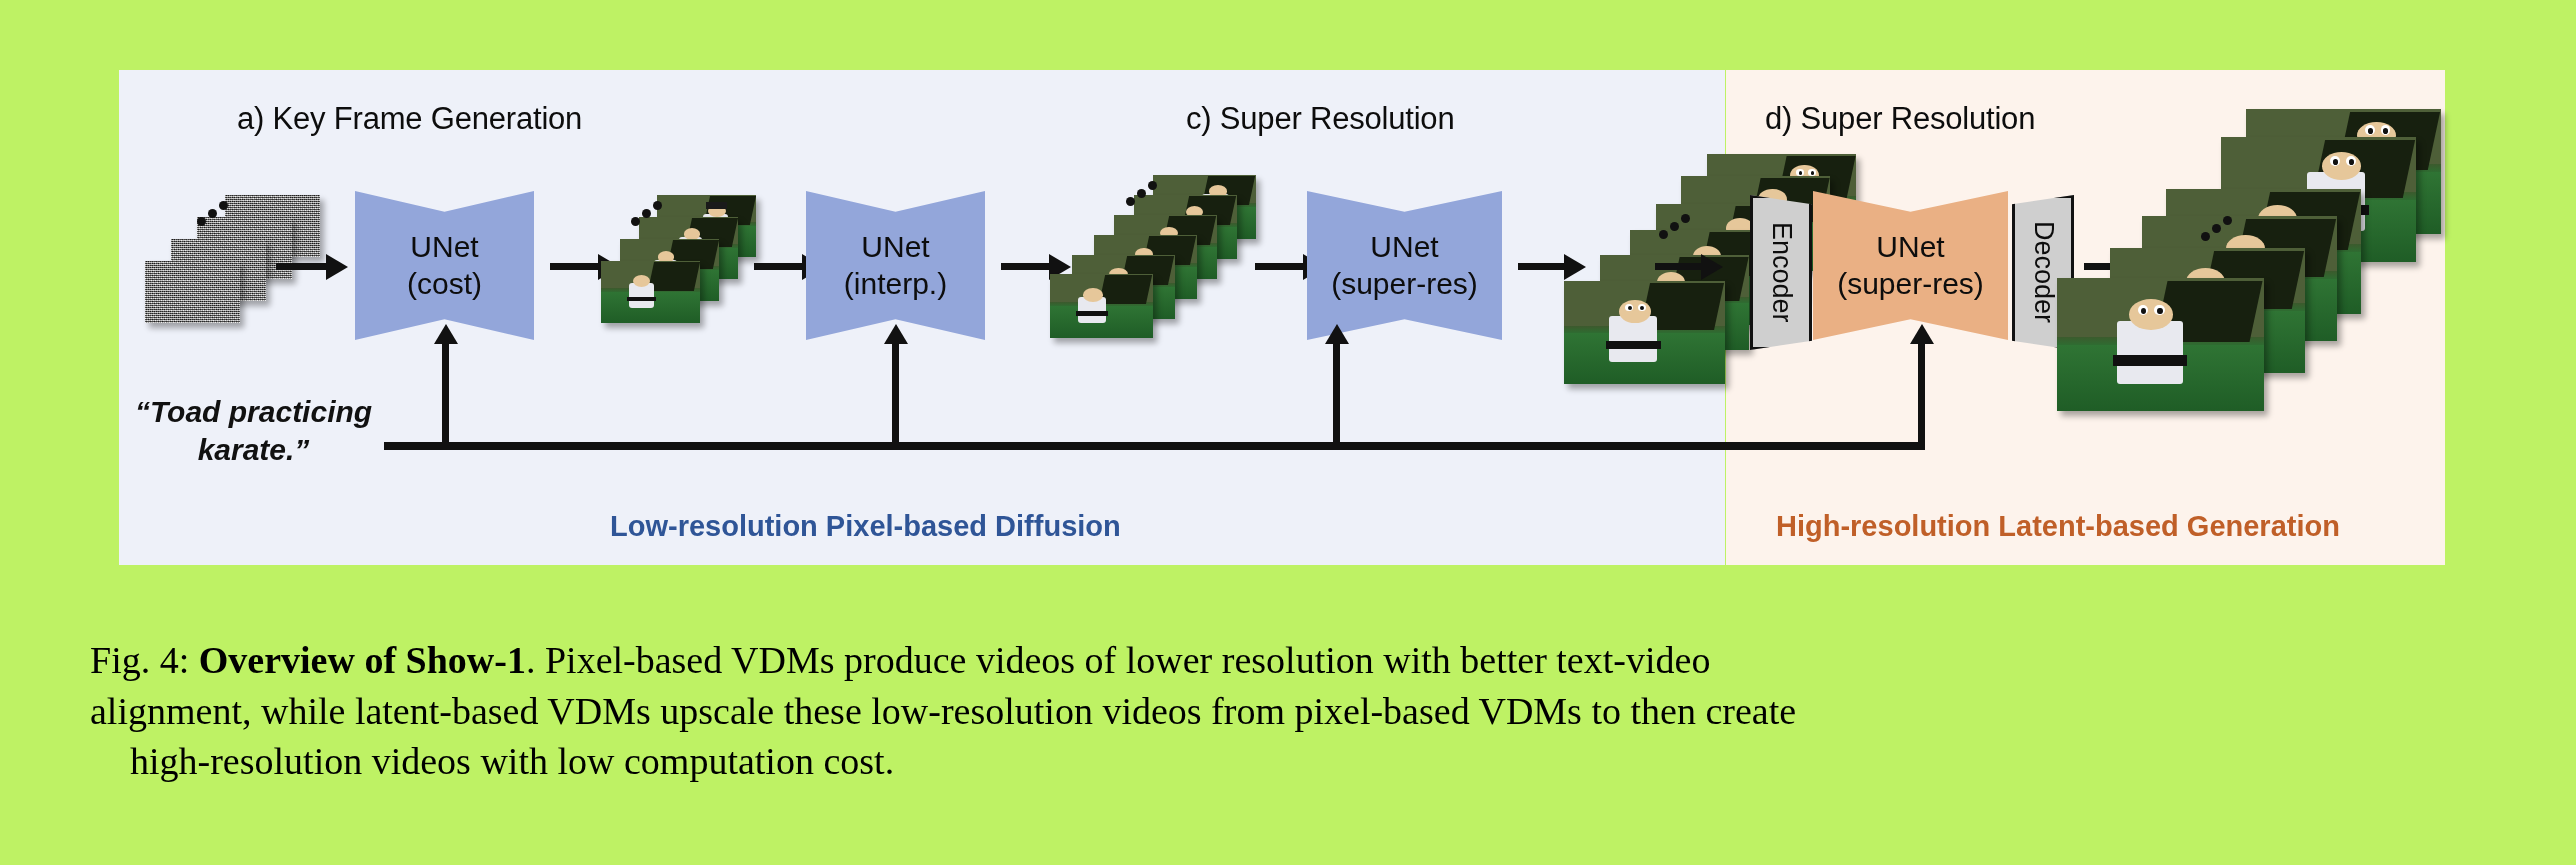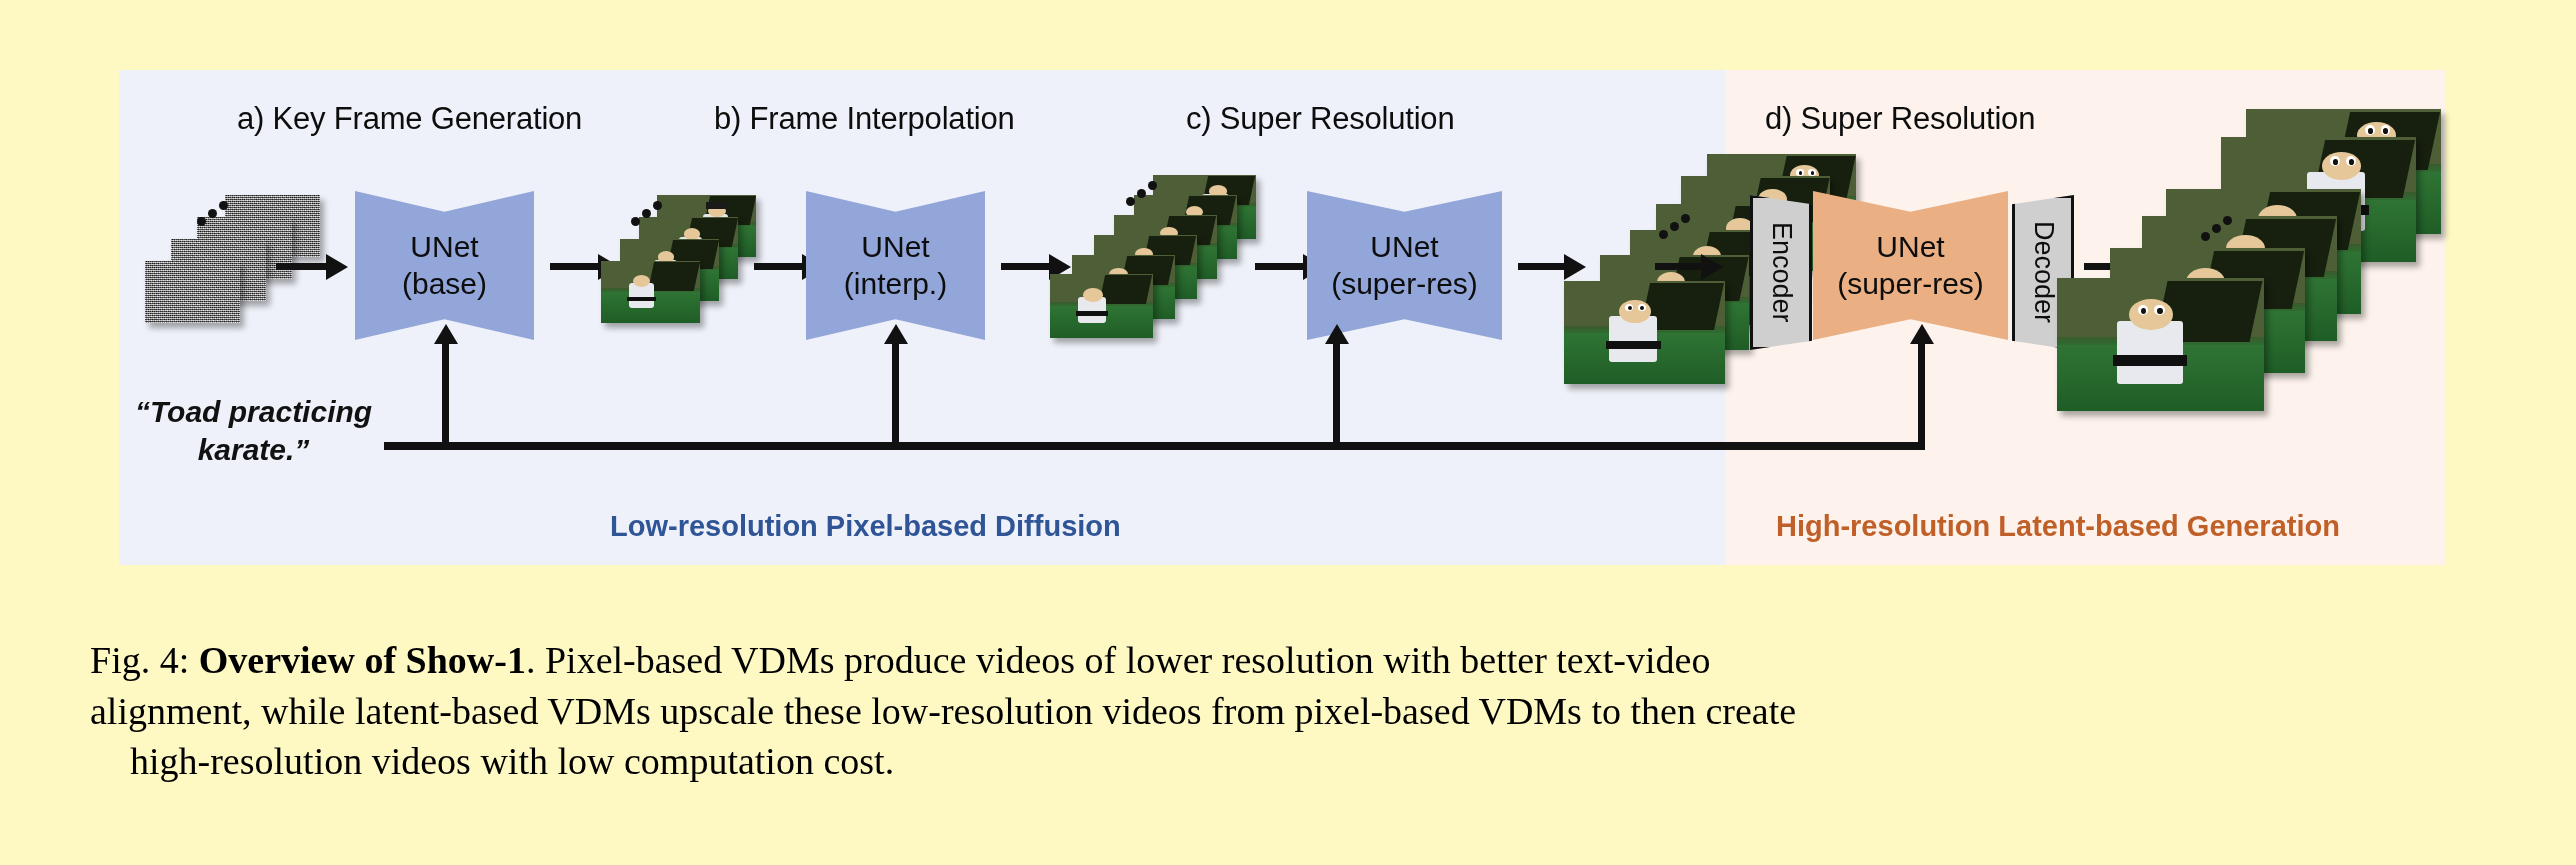--- a/index.html
+++ b/index.html
@@ -1,18 +1,18 @@
 <!DOCTYPE html>
 <html><head>
 <meta charset="utf-8">
 <style>
   html,body{margin:0;padding:0;background:#ffffff;}
   body{width:2576px;height:865px;font-family:"Liberation Sans",sans-serif;overflow:hidden;}
 
-  #root{position:relative;width:2576px;height:865px;background:#fef9c3;}
+  #root{position:relative;width:2576px;height:865px;background:#bef264;}
 
   
   .panel{position:absolute;top:70px;height:495px;}
   #panel-left{left:119px;width:1606px;background:#eef1f9;}
   #panel-right{left:1726px;width:719px;background:#fdf3ec;}
 
   
   .stage-title{
     position:absolute;font-size:31px;color:#0d0d0d;white-space:nowrap;
     font-family:"Liberation Sans",sans-serif;letter-spacing:-0.2px;
@@ -128,41 +128,40 @@
 </style>
 </head>
 <body>
 
 <div id="root">
 
   <div class="panel" id="panel-left"></div>
   <div class="panel" id="panel-right"></div>
 
   <div class="stage-title" style="left:237px;top:101px;">a) Key Frame Generation</div>
-  <div class="stage-title" style="left:714px;top:101px;">b) Frame Interpolation</div>
   <div class="stage-title" style="left:1186px;top:101px;">c) Super Resolution</div>
   <div class="stage-title" style="left:1765px;top:101px;">d) Super Resolution</div>
 
   <div class="stack" style="left:145px;top:195px;width:194px;height:149px;">
     <div class="frame noise" style="left:80px;top:0px;width:95px;height:62px;"></div>
     <div class="frame noise" style="left:52px;top:22px;width:95px;height:62px;"></div>
     <div class="frame noise" style="left:26px;top:44px;width:95px;height:62px;"></div>
     <div class="frame noise" style="left:0px;top:66px;width:95px;height:62px;"></div>
     <div class="dots" style="left:52px;top:6px;width:30px;height:24px;">
       <i style="left:0px;top:16px;"></i>
         <i style="left:11px;top:8px;"></i>
         <i style="left:22px;top:0px;"></i>
     </div>
   </div>
   <div class="arrow-h" style="left:276px;top:263px;width:52px;"></div>
 
   <div class="unet blue" style="left:355px;top:191px;width:179px;height:149px;">
     <div class="lbl">
       <div>UNet</div>
-      <div>(base)</div>
+      <div>(cost)</div>
     </div>
   </div>
   <div class="arrow-h" style="left:550px;top:263px;width:50px;"></div>
 
   <div class="stack" style="left:601px;top:195px;width:184px;height:159px;">
     <div class="frame" style="left:56px;top:0px;width:99px;height:62px;">
       <div class="scene">
         <div class="wall-dark"></div>
           <div class="mat"></div>
         <div class="gi" style="left:46%;top:30%;width:26%;height:40%;"></div>

